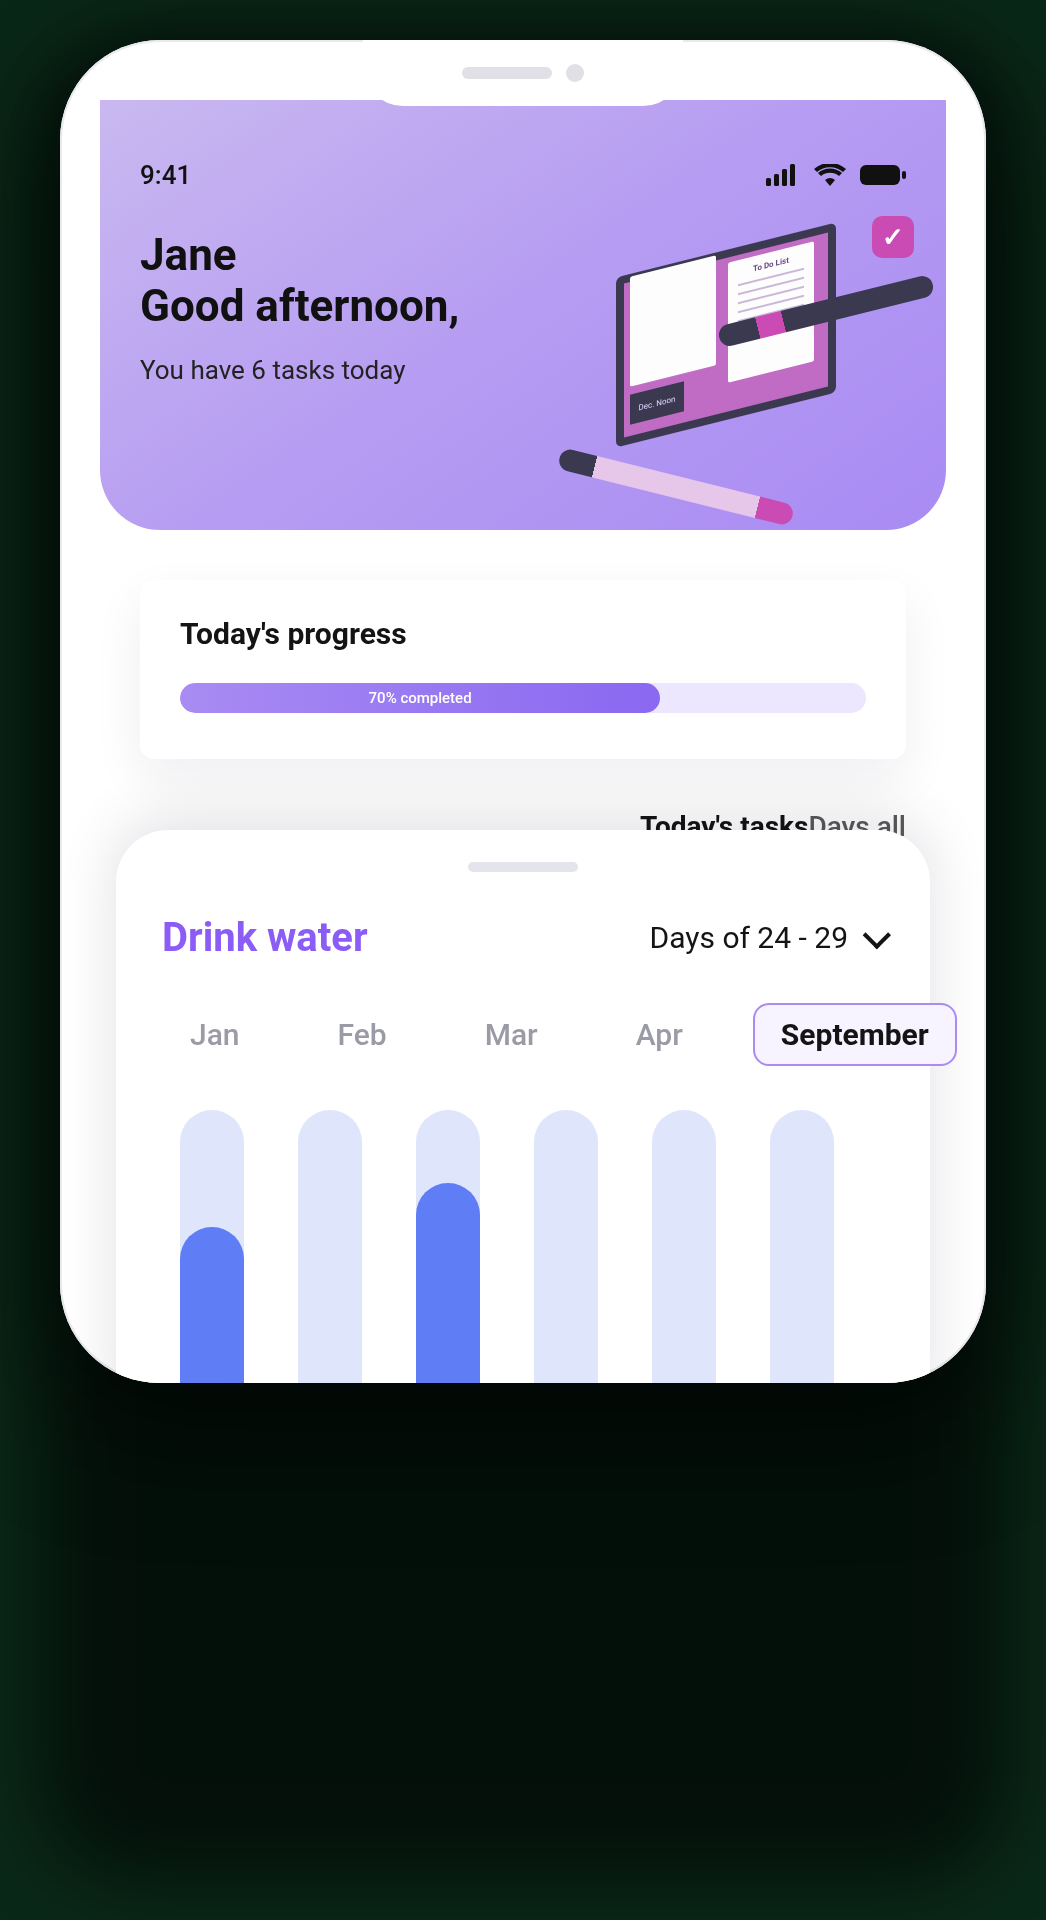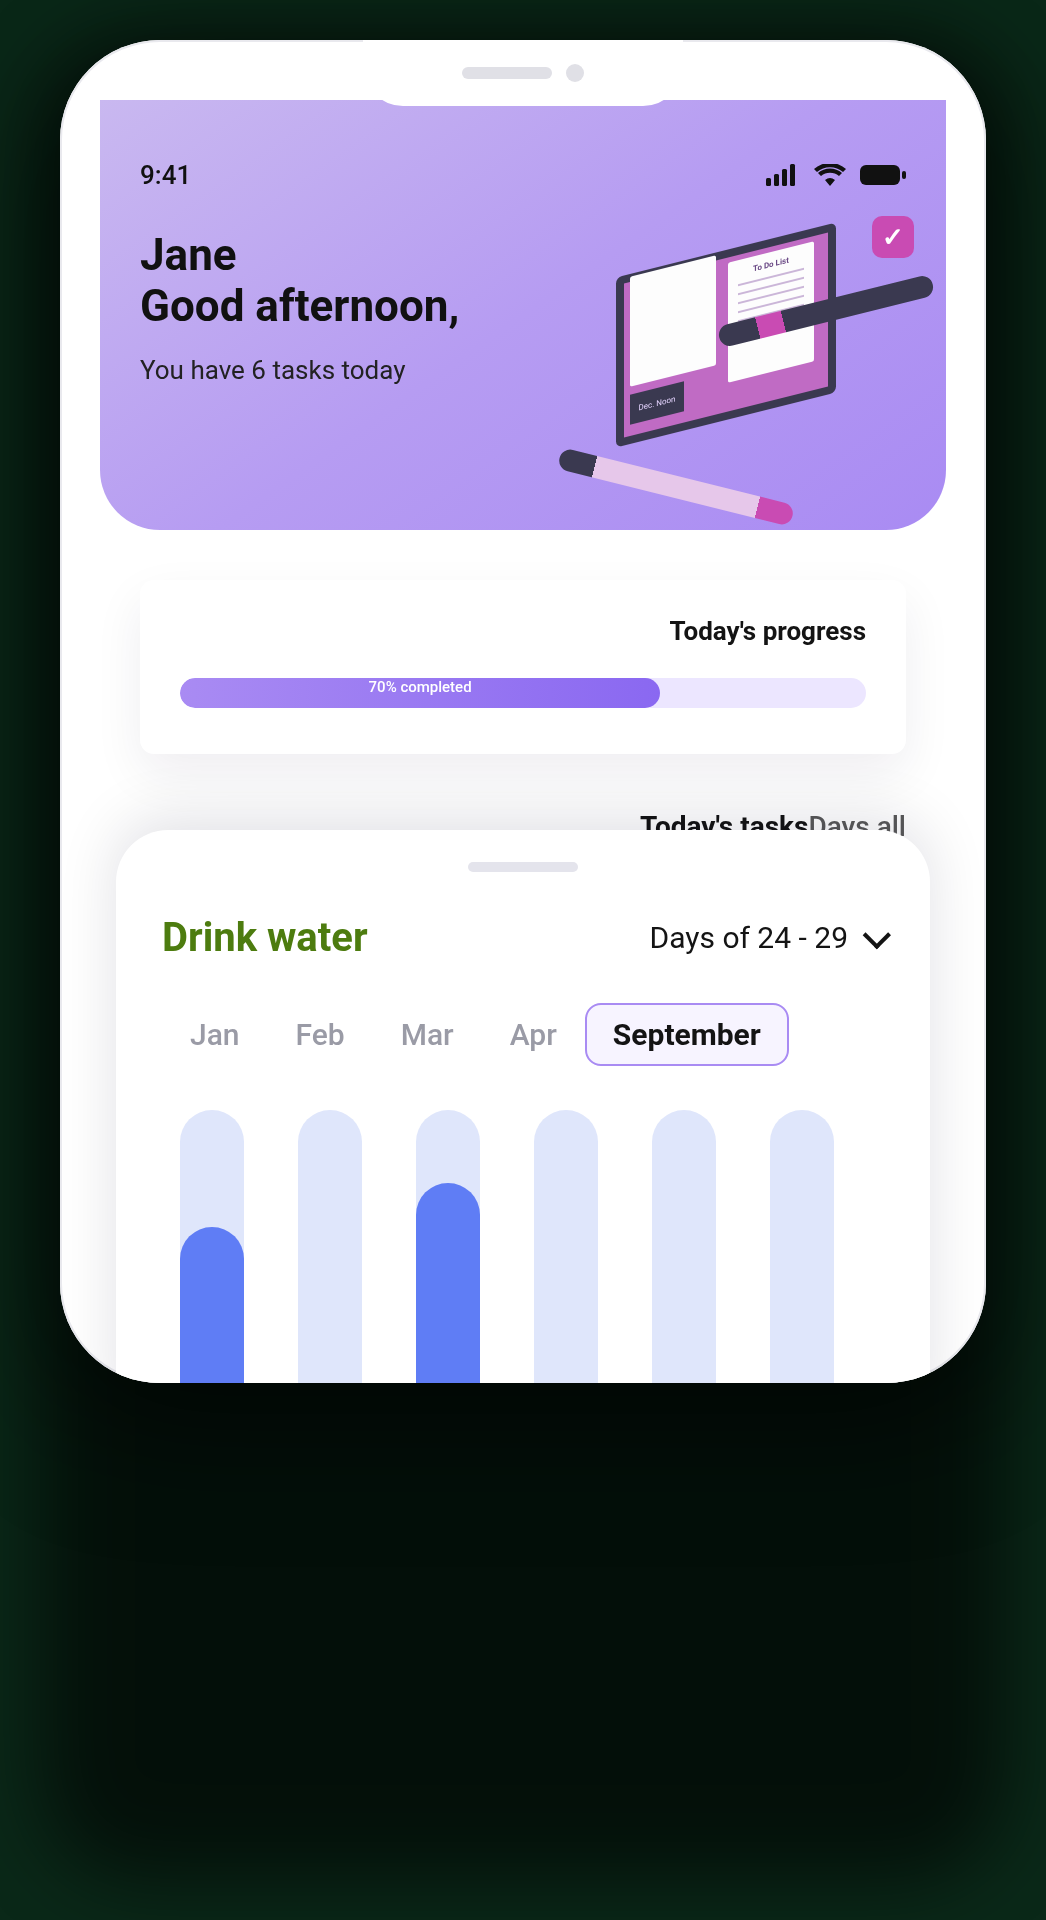--- a/index.html
+++ b/index.html
@@ -132,33 +132,33 @@
 
   
   .progress-card {
     position: absolute;
     left: 80px; right: 80px; top: 540px;
     background: #fff;
     border-radius: 14px;
     padding: 36px 40px 46px 40px;
     box-shadow: 0 20px 50px rgba(30,20,60,.07);
   }
-  .progress-card .title { font-size: 26px; font-weight: 700; color: #141414; margin-bottom: 32px; text-align: right; }
+  .progress-card .title { font-size: 30px; font-weight: 700; color: #141414; margin-bottom: 32px; }
   .progress-track {
     width: 100%; height: 30px;
     background: #ece6ff;
     border-radius: 18px;
     overflow: hidden;
     position: relative;
   }
   .progress-fill {
     height: 100%;
     background: linear-gradient(90deg,#a98bf3,#8a68f1);
     border-radius: 18px;
-    display:flex; justify-content:center;
+    display:flex; align-items:center; justify-content:center;
     color: #fff; font-size: 15px; font-weight:500;
   }
 
   .tasks-header {
     position: absolute;
     left: 80px; right: 80px; top: 770px;
     display:flex; justify-content:flex-end; align-items:center;
     font-size: 28px;
     margin-left: 6px;
   }
@@ -177,33 +177,33 @@
   }
   .sheet .handle {
     width: 110px; height: 10px; border-radius: 5px;
     background: #e4e4ec;
     margin: 8px auto 42px auto;
   }
   .sheet-head {
     display:flex; justify-content:space-between; align-items:center;
     margin-bottom: 42px;
   }
-  .sheet-title { font-size: 40px; font-weight:700; color:#4d7c0f; }
+  .sheet-title { font-size: 40px; font-weight:700; color:#8b5cf6; }
   .range-select {
     font-size: 30px; color:#141414;
     display:flex; align-items:center; gap:16px;
   }
   .chev-down {
     width: 20px; height: 20px; display:inline-block;
     border-right: 4px solid #141414;
     border-bottom: 4px solid #141414;
     transform: rotate(45deg) translateY(-4px);
   }
   .months {
-    display:flex; align-items:center;
+    display:flex; gap: 42px; align-items:center;
     margin-bottom: 44px;
   }
   .month {
     font-size: 30px; color:#9a9ba6; font-weight:500;
     padding: 12px 26px; border-radius: 16px;
     background: transparent; border: 2px solid transparent;
   }
   .month.sel {
     color:#141414; font-weight:700;
     border: 2px solid #a98bf3;

